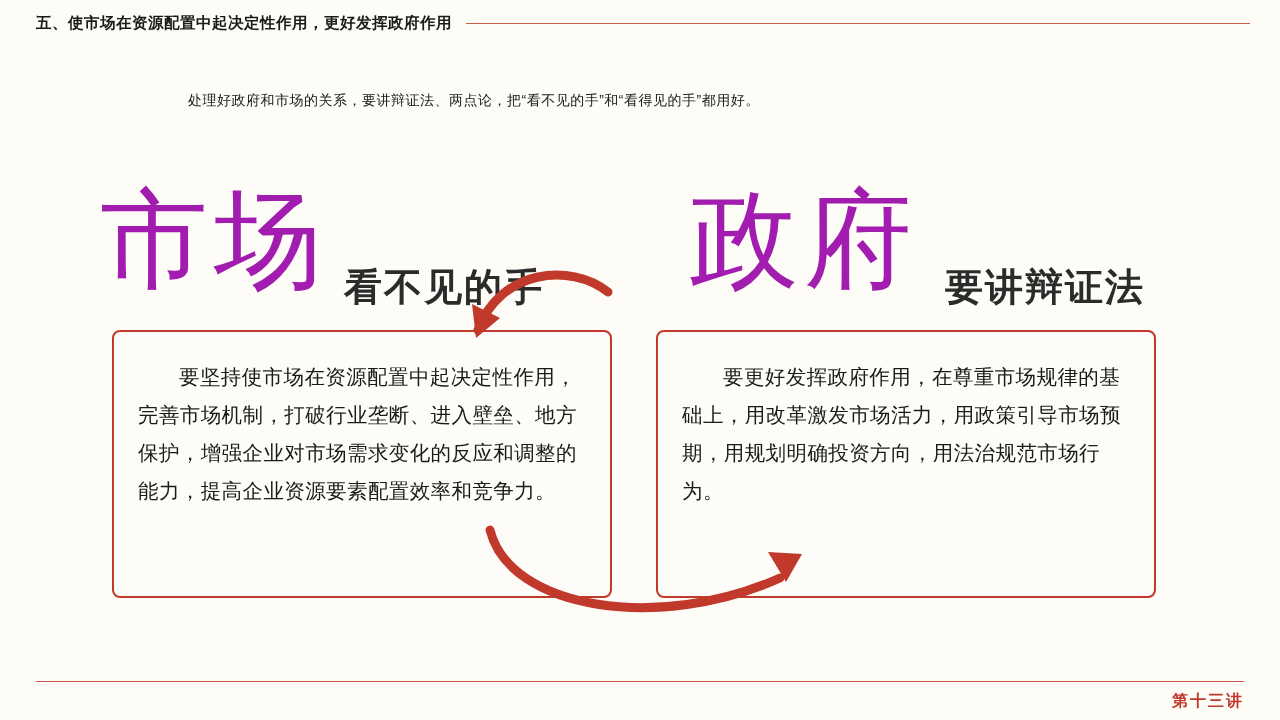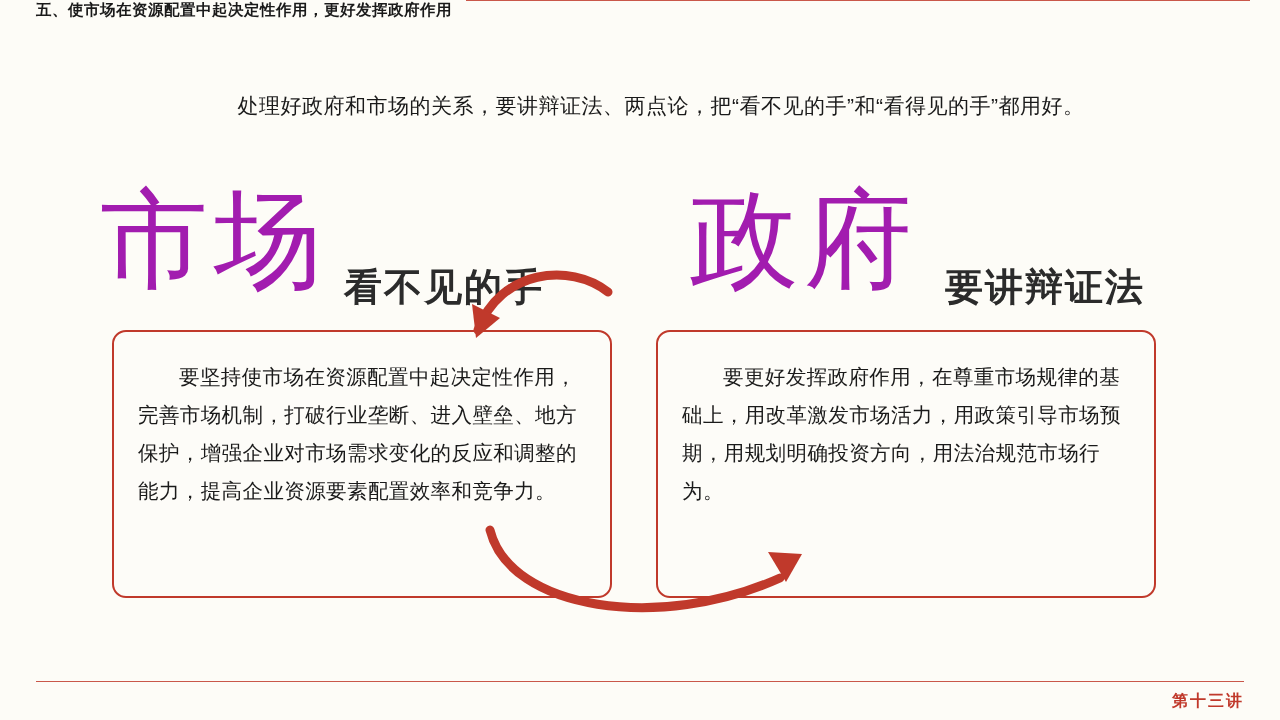--- a/index.html
+++ b/index.html
@@ -16,21 +16,21 @@
   }
 
   
   .header {
     position: absolute;
     top: 0;
     left: 0;
     width: 1280px;
     height: 46px;
     display: flex;
-    align-items: flex-start;
+    align-items: center;
   }
   .header-title {
     margin-left: 36px;
     font-size: 15.5px;
     font-weight: bold;
     color: #1a1a1a;
     letter-spacing: 0.5px;
     white-space: nowrap;
   }
   .header-rule {
@@ -41,26 +41,25 @@
     margin-right: 30px;
     opacity: 0.85;
   }
 
   
   .intro {
     position: absolute;
     top: 88px;
     left: 160px;
     width: 960px;
-    font-size: 21px;
+    font-size: 14px;
     line-height: 1.75;
     color: #1a1a1a;
     text-indent: 2em;
     letter-spacing: 0.5px;
-    text-align: center;
   }
 
   
   .watermark {
     position: absolute;
     font-size: 108px;
     font-weight: normal;
     color: #a21caf;
     letter-spacing: 6px;
     user-select: none;
@@ -83,21 +82,21 @@
   .hand-label.left  { top: 262px; left: 344px; }
   .hand-label.right { top: 262px; left: 945px; }
 
   
   .box {
     position: absolute;
     top: 330px;
     width: 500px;
     height: 268px;
     border: 2px solid #c0392b;
-    border-radius: 14px;
+    border-radius: 8px;
     background: rgba(253,252,247,0.9);
     box-sizing: border-box;
     padding: 26px 24px 20px 24px;
     z-index: 2;
   }
   .box.left  { left: 112px; }
   .box.right { left: 656px; }
   .box-text {
     font-size: 20.5px;
     line-height: 1.85;

